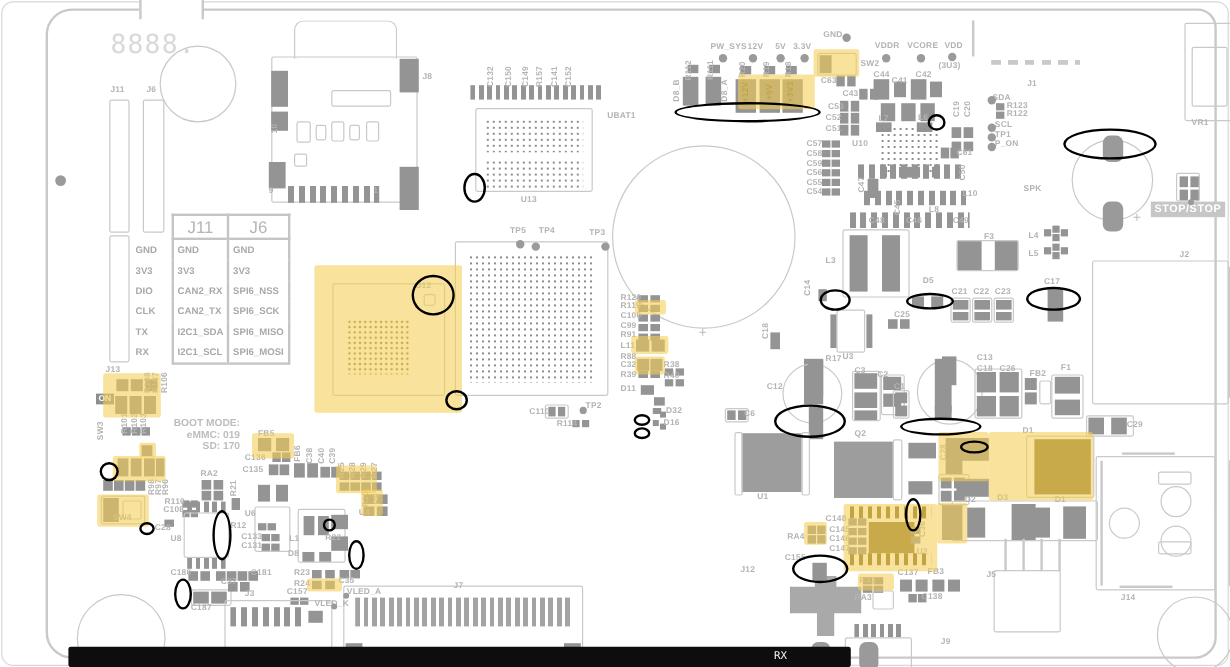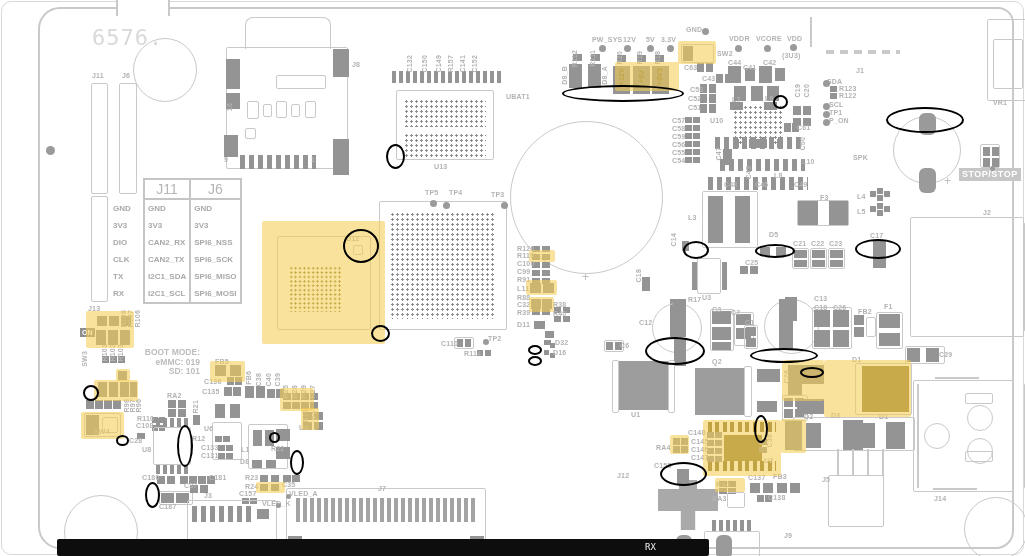--- a/index.html
+++ b/index.html
@@ -44,21 +44,21 @@
   #rxlabel{position:absolute;left:588px;top:4px;color:#f0f0f0;font-size:9px;font-family:"DejaVu Sans Mono",monospace;line-height:1}
 </style>
 </head>
 <body>
 
 <div id="page">
   <div id="frame"></div>
   <div id="board">
     <div id="tab"></div>
 
-    <div id="seg">6576.</div>
+    <div id="seg">8888.</div>
 
     <table id="pintable">
       <thead>
           <tr>
             <th>J11</th>
             <th>J6</th>
           </tr>
         </thead>
       <tbody>
           <tr>
@@ -93,21 +93,21 @@
         <span style="left: 73px; top: 213px;">3V3</span>
         <span style="left: 73px; top: 230px;">DIO</span>
         <span style="left: 73px; top: 247px;">CLK</span>
         <span style="left: 73px; top: 264px;">TX</span>
         <span style="left: 73px; top: 281px;">RX</span>
       </div>
 
     <div id="bootmode">
       <div>BOOT MODE:</div>
       <div>eMMC: 019</div>
-      <div>SD: 101</div>
+      <div>SD: 170</div>
     </div>
 
     <div id="onbadge">ON</div>
     <div id="printstop">STOP/STOP</div>
   <div class="sh out" style="left: 51px; top: 74px; width: 17px; height: 111px;"></div>
       <div class="sh out" style="left: 79px; top: 74px; width: 18px; height: 111px;"></div>
       <div class="sh out" style="left: 51px; top: 187px; width: 17px; height: 106px;"></div>
       <div class="sh circ" style="left: 93px; top: 29px; width: 64px; height: 64px;"></div>
       <div class="sh card" style="left: 205px; top: 8px; width: 86px; height: 32px;"></div>
       <div class="sh out" style="left: 186px; top: 38px; width: 122px; height: 122px;"></div>

